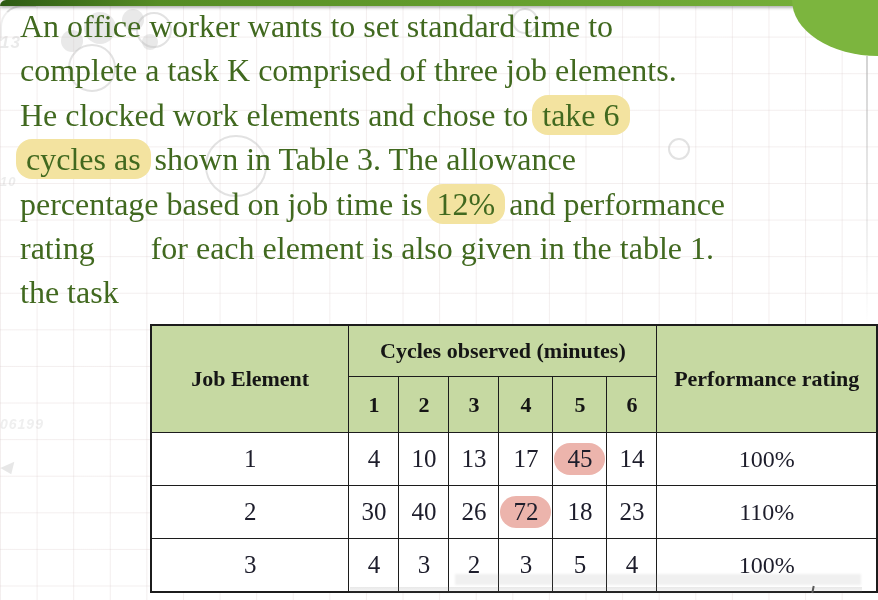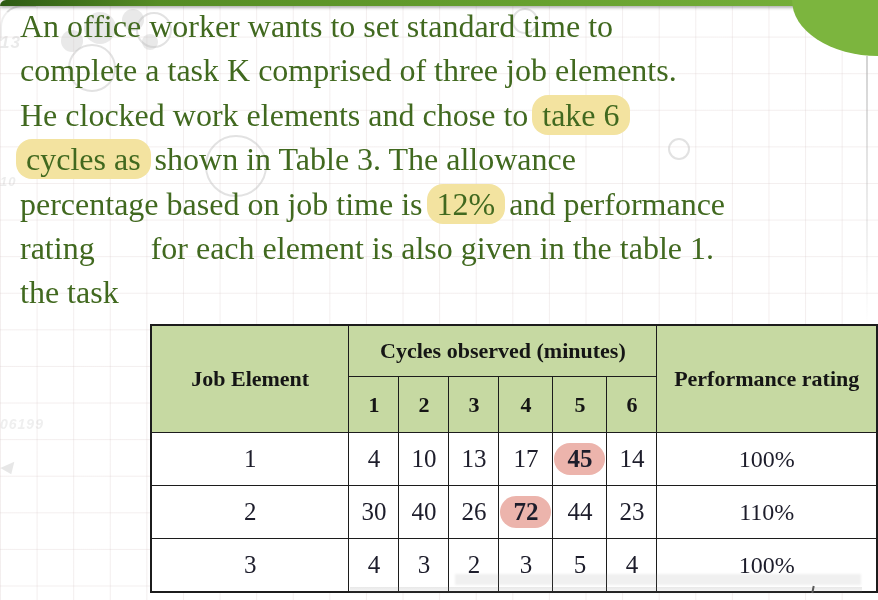--- a/index.html
+++ b/index.html
@@ -82,21 +82,21 @@
   }
   .dtable th{
     background:var(--header-bg,#c6d9a2);
     font-weight:bold;font-size:22px;color:#151515;
   }
   .dtable td{font-size:25px;color:#1d1d2b;font-weight:normal;}
   tr.h1{height:50px;} tr.h2{height:56px;} tr.dr{height:52px;}
   .c-el{width:203px;} .c-cy{width:47px;} .c-pf{width:224px;}
   td.perf{font-size:24px;}
   
-  .pink{position:relative;z-index:1;display:inline-block;padding:0 2px;font-weight:bold;}
+  .pink{position:relative;z-index:1;display:inline-block;padding:0 2px;}
   .pink::before{
     content:"";position:absolute;z-index:-1;
     left:-11px;right:-11px;top:-2px;bottom:-2px;
     background:var(--hl-pink,#ecb4ac);
     border-radius:18px;
   }
   
   .tbl-smudge{
     position:absolute;left:455px;top:574px;width:406px;height:11px;
     background:rgba(150,150,150,0.14);
@@ -185,21 +185,21 @@
         <td><span class="pink">45</span></td>
         <td><span>14</span></td>
         <td class="perf">100%</td>
       </tr>
       <tr class="dr">
         <td>2</td>
         <td><span>30</span></td>
         <td><span>40</span></td>
         <td><span>26</span></td>
         <td><span class="pink">72</span></td>
-        <td><span>44</span></td>
+        <td><span>18</span></td>
         <td><span>23</span></td>
         <td class="perf">110%</td>
       </tr>
       <tr class="dr">
         <td>3</td>
         <td><span>4</span></td>
         <td><span>3</span></td>
         <td><span>2</span></td>
         <td><span>3</span></td>
         <td><span>5</span></td>

